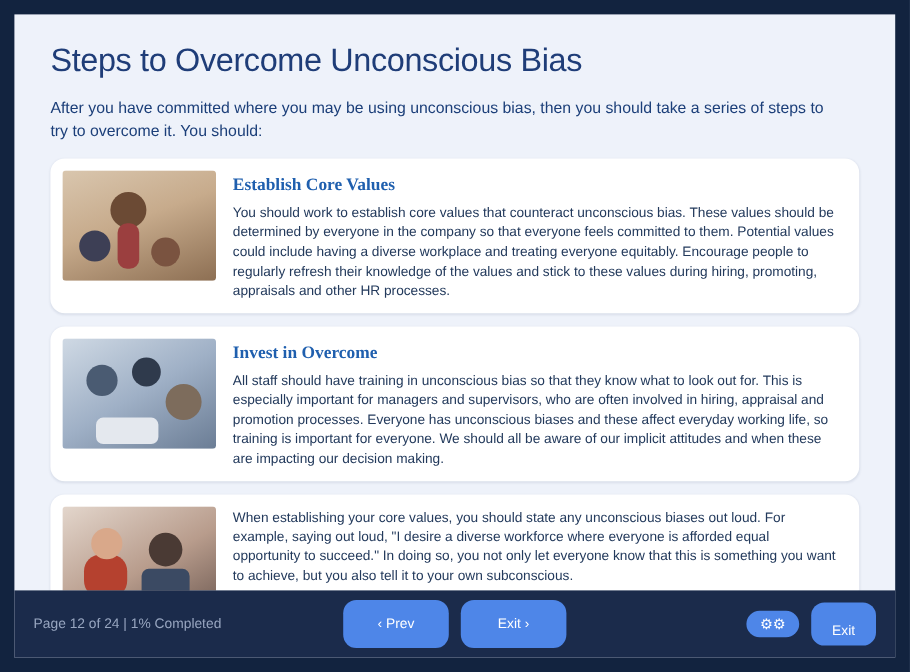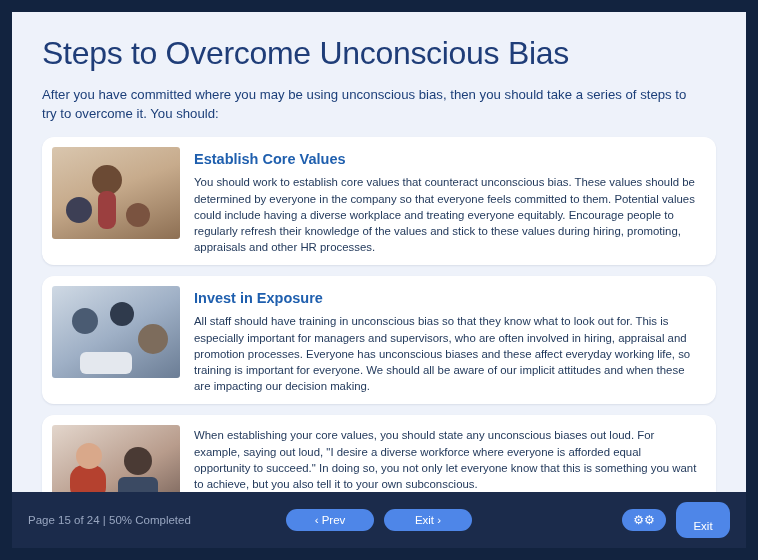--- a/index.html
+++ b/index.html
@@ -32,21 +32,21 @@
     display: flex;
     flex-direction: column;
   }
   .content {
     flex: 1 1 auto;
     padding: 24px 30px 6px 30px;
     box-sizing: border-box;
     overflow: hidden;
   }
   .title {
-    font-size: 32px;
+    font-size: 27px;
     color: #1f3d78;
     font-weight: 400;
     letter-spacing: -0.3px;
     margin: 0 0 14px 0;
     line-height: 1.1;
   }
   .intro {
     font-size: 13.2px;
     color: #1c3f79;
     line-height: 1.45;
@@ -78,20 +78,21 @@
   .card-body {
     flex: 1 1 auto;
     padding-top: 2px;
     padding-right: 6px;
   }
   .card-title {
     font-size: 14.5px;
     color: #1f5fae;
     font-weight: 700;
     margin: 2px 0 7px 0;
+    font-family: Liberation Serif, serif;
   }
   .card-text {
     font-size: 11.4px;
     color: #233a5c;
     line-height: 1.42;
     margin: 0;
   }
   .footer {
     flex: 0 0 auto;
     height: 56px;
@@ -113,21 +114,21 @@
     transform: translateX(-50%);
     display: flex;
     gap: 10px;
   }
   .pill {
     background: #4e86e8;
     color: #ffffff;
     font-size: 11.5px;
     border: none;
     border-radius: 11px;
-    height: 22px;
+    height: 40px;
     min-width: 88px;
     padding: 0 14px;
     cursor: pointer;
     font-family: "Liberation Sans", sans-serif;
     display: inline-flex;
     align-items: center;
     justify-content: center;
     gap: 4px;
   }
   .right-group {
@@ -212,21 +213,21 @@
 
         <div class="card">
           <div class="thumb c2">
             <div class="ph p2"></div>
             <div class="blobA"></div>
               <div class="blobB"></div>
               <div class="blobC"></div>
               <div class="blobD"></div>
           </div>
           <div class="card-body">
-            <div class="card-title">Invest in Exposure</div>
+            <div class="card-title">Invest in Overcome</div>
             <p class="card-text">All staff should have training in unconscious bias so that they know what to look out for. This is especially important for managers and supervisors, who are often involved in hiring, appraisal and promotion processes. Everyone has unconscious biases and these affect everyday working life, so training is important for everyone. We should all be aware of our implicit attitudes and when these are impacting our decision making.</p>
           </div>
         </div>
 
         <div class="card">
           <div class="thumb c3">
             <div class="ph p3"></div>
             <div class="blobA"></div>
               <div class="blobB"></div>
               <div class="blobC"></div>
@@ -234,21 +235,21 @@
           </div>
           <div class="card-body">
             <p class="card-text">When establishing your core values, you should state any unconscious biases out loud. For example, saying out loud, "I desire a diverse workforce where everyone is afforded equal opportunity to succeed." In doing so, you not only let everyone know that this is something you want to achieve, but you also tell it to your own subconscious.</p>
           </div>
         </div>
 
       </div>
     </div>
 
     <div class="footer">
-      <div class="page-status">Page 15 of 24 | 50% Completed</div>
+      <div class="page-status">Page 12 of 24 | 1% Completed</div>
 
       <div class="nav-center">
         <button class="pill">‹ Prev</button>
         <button class="pill">Exit ›</button>
       </div>
 
       <div class="right-group">
         <button class="icon-btn">
           <span>⚙⚙</span>
         </button>

